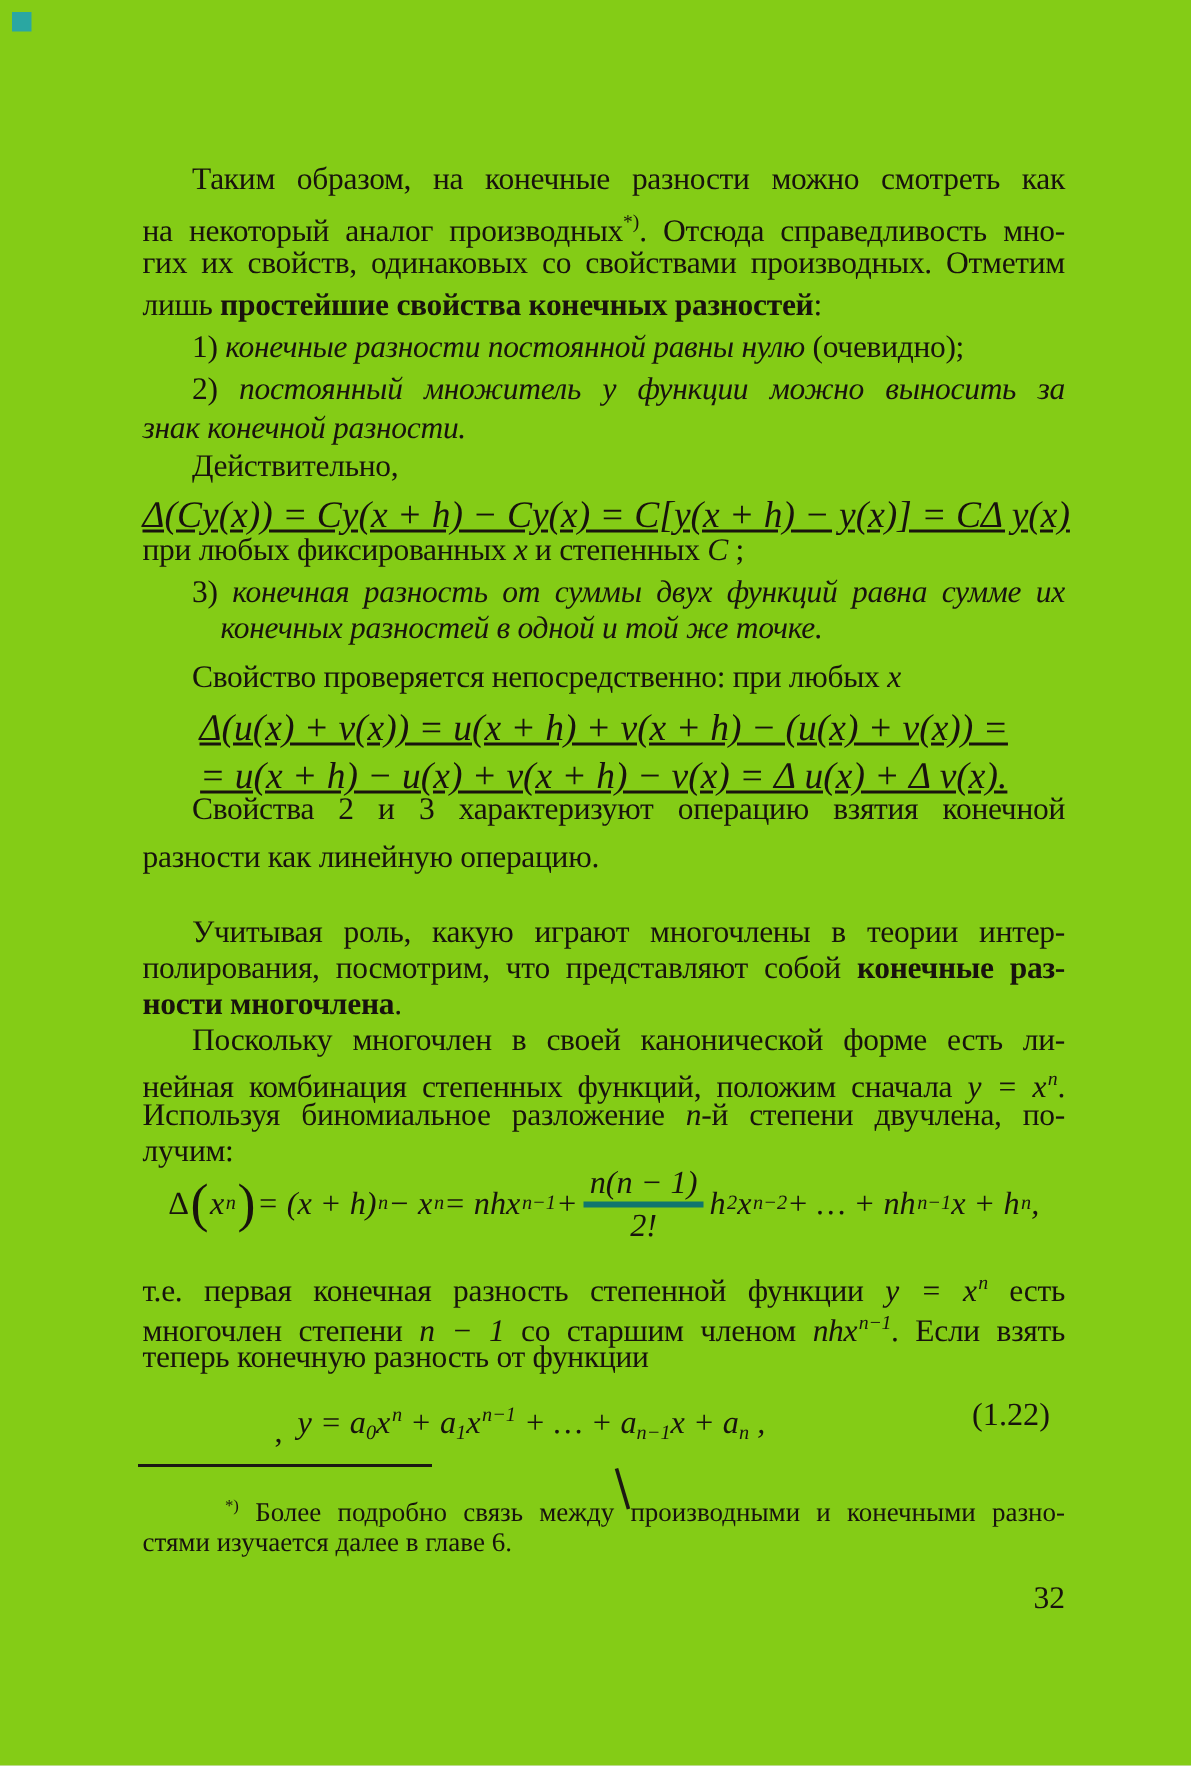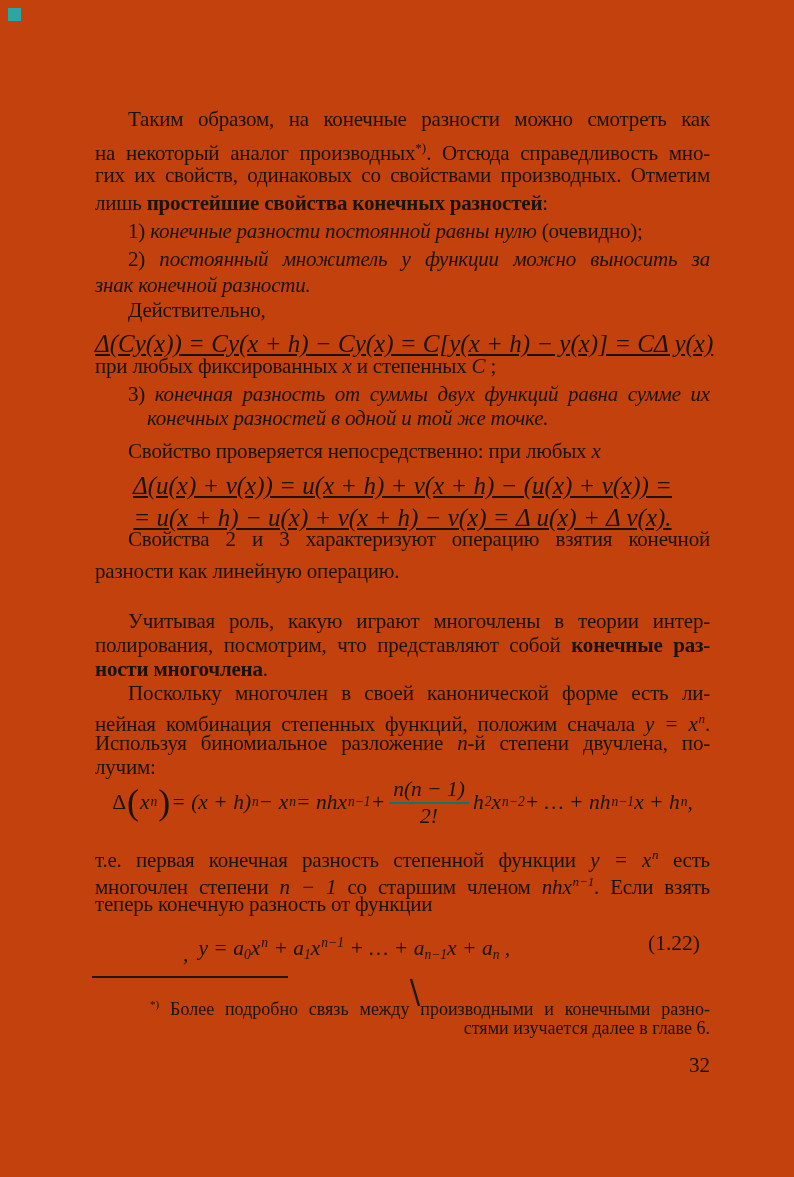--- a/index.html
+++ b/index.html
@@ -26,40 +26,40 @@
   sup.e{font-size:63%;vertical-align:0.62em;font-style:italic;margin-left:1px;}
   sub.i{font-size:63%;vertical-align:-0.28em;font-style:italic;}
   .f3wrap{
     position:absolute;left:95px;width:615px;height:60px;
     display:flex;align-items:center;justify-content:center;
     font-size:21.5px;font-style:italic;white-space:nowrap;
   }
   .up{font-style:normal;}
   .bigp{font-size:36px;font-style:normal;vertical-align:-4px;line-height:0;margin:0 1px;}
   .frac{display:inline-flex;flex-direction:column;align-items:center;vertical-align:middle;margin:0 4px;}
-  .fnum{border-bottom:2px solid #0f766e;padding:0 4px;line-height:26px;}
+  .fnum{border-bottom:4px solid #0f766e;padding:0 4px;line-height:26px;}
   .fden{line-height:24px;}
   .f4wrap{
     position:absolute;left:95px;width:615px;height:42px;box-sizing:border-box;
     font-size:21.5px;font-style:italic;line-height:42px;white-space:nowrap;
     padding-left:88px;text-align:left;
   }
   .stray{vertical-align:-6px;margin-right:10px;}
   .eqtag{position:absolute;right:10px;top:0;font-style:normal;margin-left:36px;}
   .rule{position:absolute;left:92px;top:976px;width:196px;height:2px;background:#1c1813;}
-  .fn{position:absolute;left:95px;width:615px;box-sizing:border-box;font-size:18px;line-height:24px;text-align:right;}
+  .fn{position:absolute;left:95px;width:615px;box-sizing:border-box;font-size:18px;line-height:24px;}
   .fn.ind3{padding-left:55px;}
   .pgnum{position:absolute;left:95px;top:1053px;width:615px;text-align:right;font-size:21px;}
   .corner{position:absolute;left:8px;top:8px;width:13px;height:13px;}
   .pen{position:absolute;left:408px;top:977px;}
 </style>
 </head>
 <body>
 
-<div class="page" style="background: #c2410c; color: rgb(24, 19, 13);">
+<div class="page" style="background: #84cc16; color: rgb(24, 19, 13);">
 
   <div class="corner" style="background: rgb(42, 167, 162);"></div>
 
   <div class="ln just ind" style="top:105px"><span>Таким образом, на конечные разности можно смотреть как</span></div>
   <div class="ln just" style="top:133px"><span>на некоторый аналог производных</span><sup class="mk">*)</sup><span>. Отсюда справедливость мно-</span></div>
   <div class="ln just" style="top:161px"><span>гих их свойств, одинаковых со свойствами производных. Отметим</span></div>
   <div class="ln" style="top:189px"><span>лишь </span><span class="bd">простейшие свойства конечных разностей</span><span>:</span></div>
 
   <div class="ln ind" style="top:217px"><span>1) </span><span class="it">конечные разности постоянной равны нулю</span><span> (очевидно);</span></div>
 

